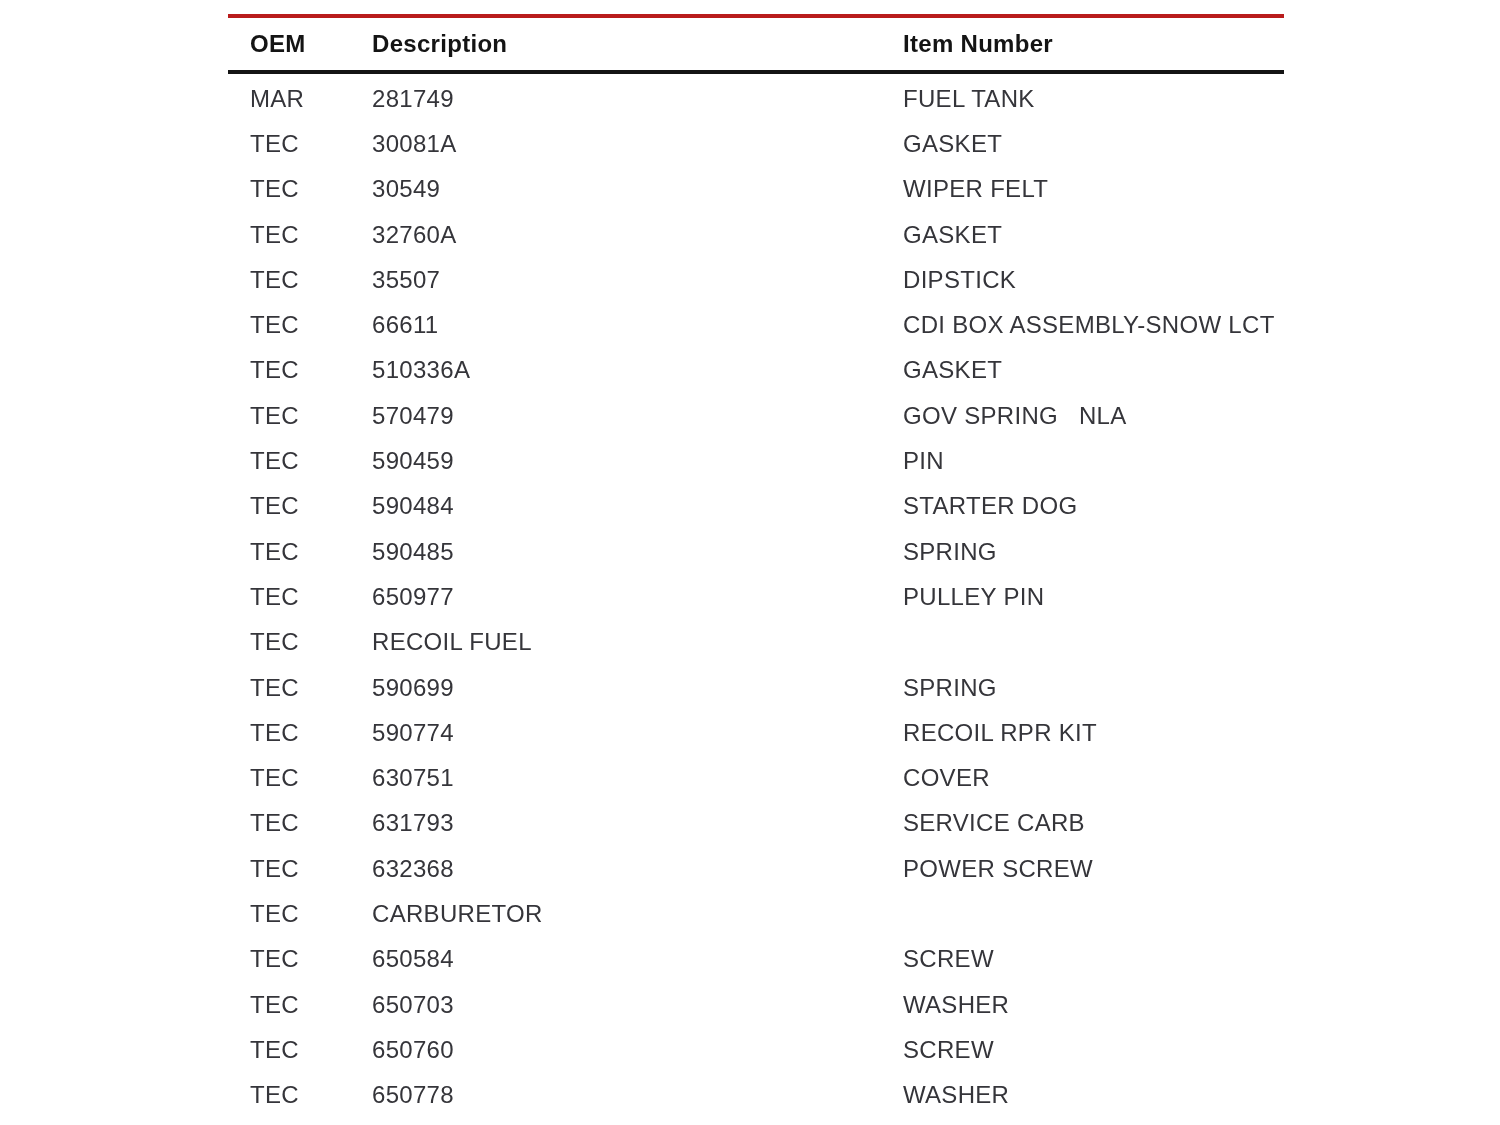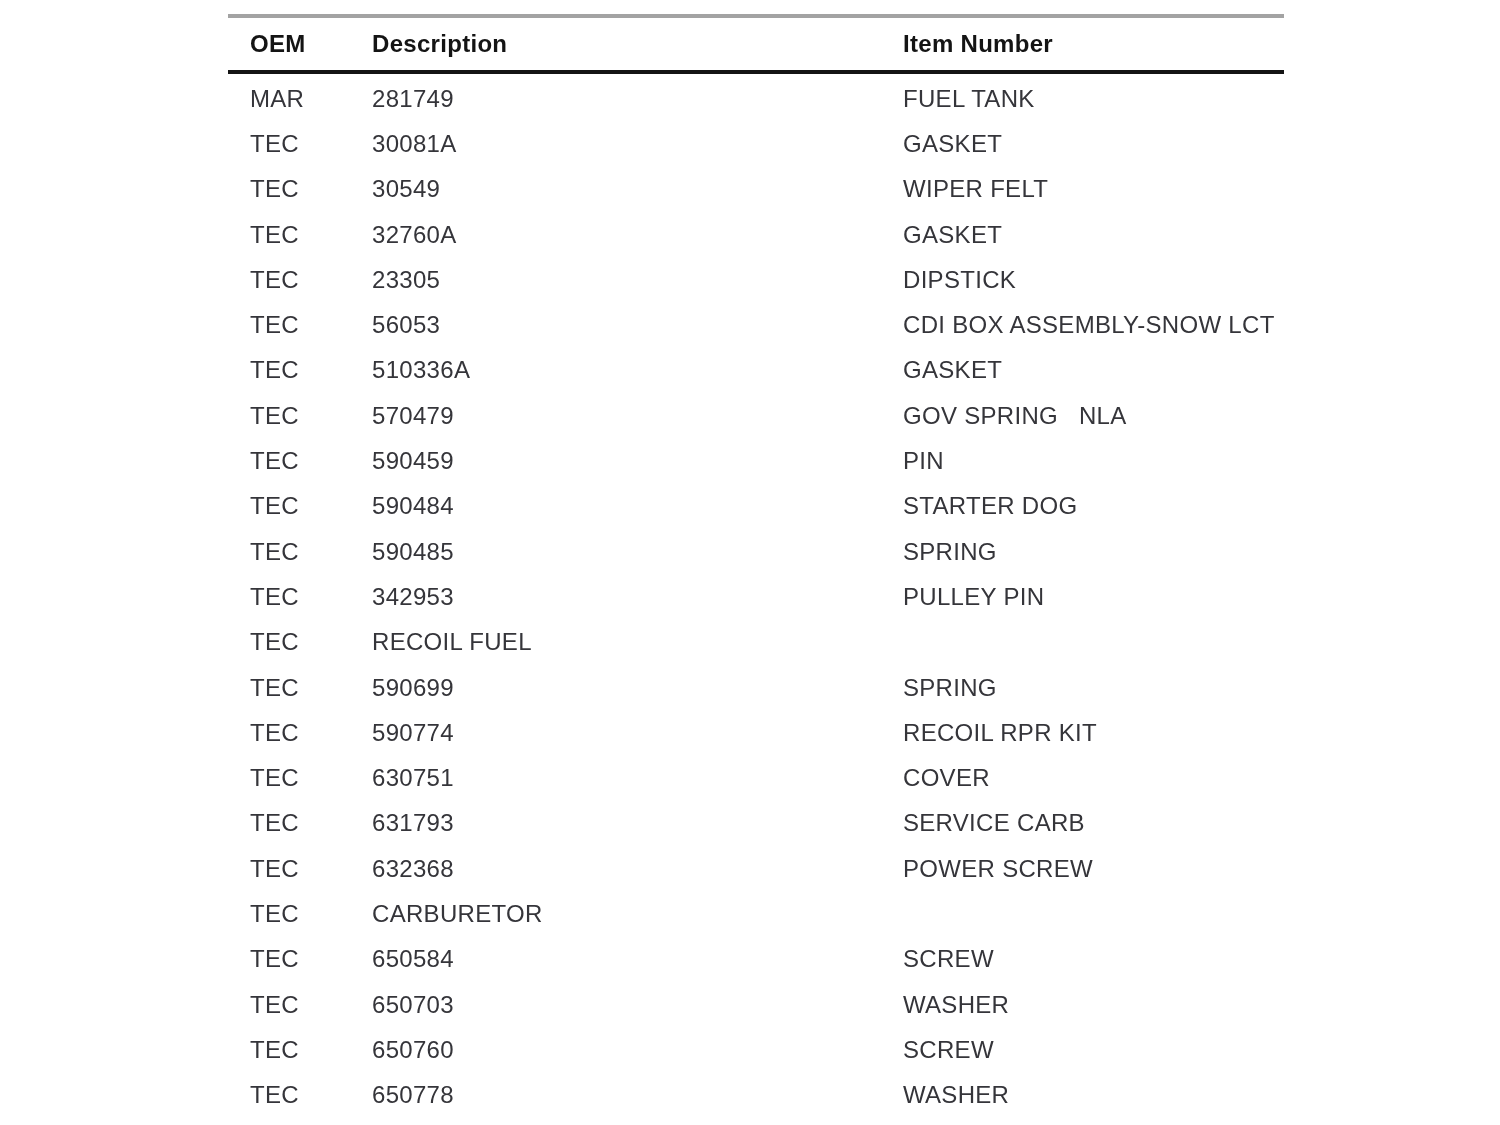--- a/index.html
+++ b/index.html
@@ -16,21 +16,21 @@
   .page {
     position: absolute;
     inset: 0;
     background: #ffffff;
   }
   .parts-table {
     position: absolute;
     left: 228px;
     top: 14px;
     width: 1056px;
-    border-top: 4px solid #a3a3a3;
+    border-top: 4px solid #b91c1c;
     font-size: 24px;
     letter-spacing: 0.3px;
     color: #35353a;
   }
   .header-row {
     display: grid;
     grid-template-columns: 122px 531px 1fr;
     padding-left: 22px;
     height: 52px;
     align-items: center;
@@ -83,27 +83,27 @@
   </div>
 
   <div class="data-row">
     <div class="cell">TEC</div>
     <div class="cell">32760A</div>
     <div class="cell">GASKET</div>
   </div>
 
   <div class="data-row">
     <div class="cell">TEC</div>
-    <div class="cell">23305</div>
+    <div class="cell">35507</div>
     <div class="cell">DIPSTICK</div>
   </div>
 
   <div class="data-row">
     <div class="cell">TEC</div>
-    <div class="cell">56053</div>
+    <div class="cell">66611</div>
     <div class="cell">CDI BOX ASSEMBLY-SNOW LCT</div>
   </div>
 
   <div class="data-row">
     <div class="cell">TEC</div>
     <div class="cell">510336A</div>
     <div class="cell">GASKET</div>
   </div>
 
   <div class="data-row">
@@ -125,21 +125,21 @@
   </div>
 
   <div class="data-row">
     <div class="cell">TEC</div>
     <div class="cell">590485</div>
     <div class="cell">SPRING</div>
   </div>
 
   <div class="data-row">
     <div class="cell">TEC</div>
-    <div class="cell">342953</div>
+    <div class="cell">650977</div>
     <div class="cell">PULLEY PIN</div>
   </div>
 
   <div class="data-row">
     <div class="cell">TEC</div>
     <div class="cell">RECOIL FUEL</div>
   </div>
 
   <div class="data-row">
     <div class="cell">TEC</div>

